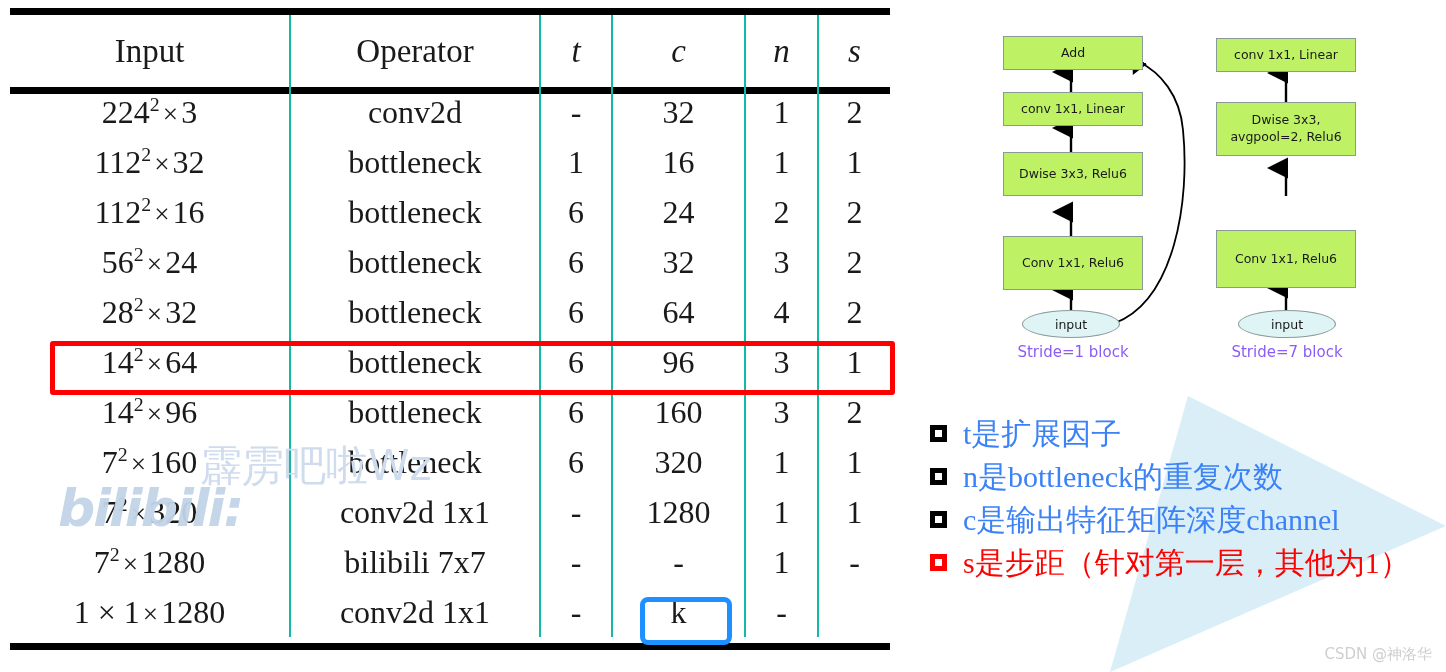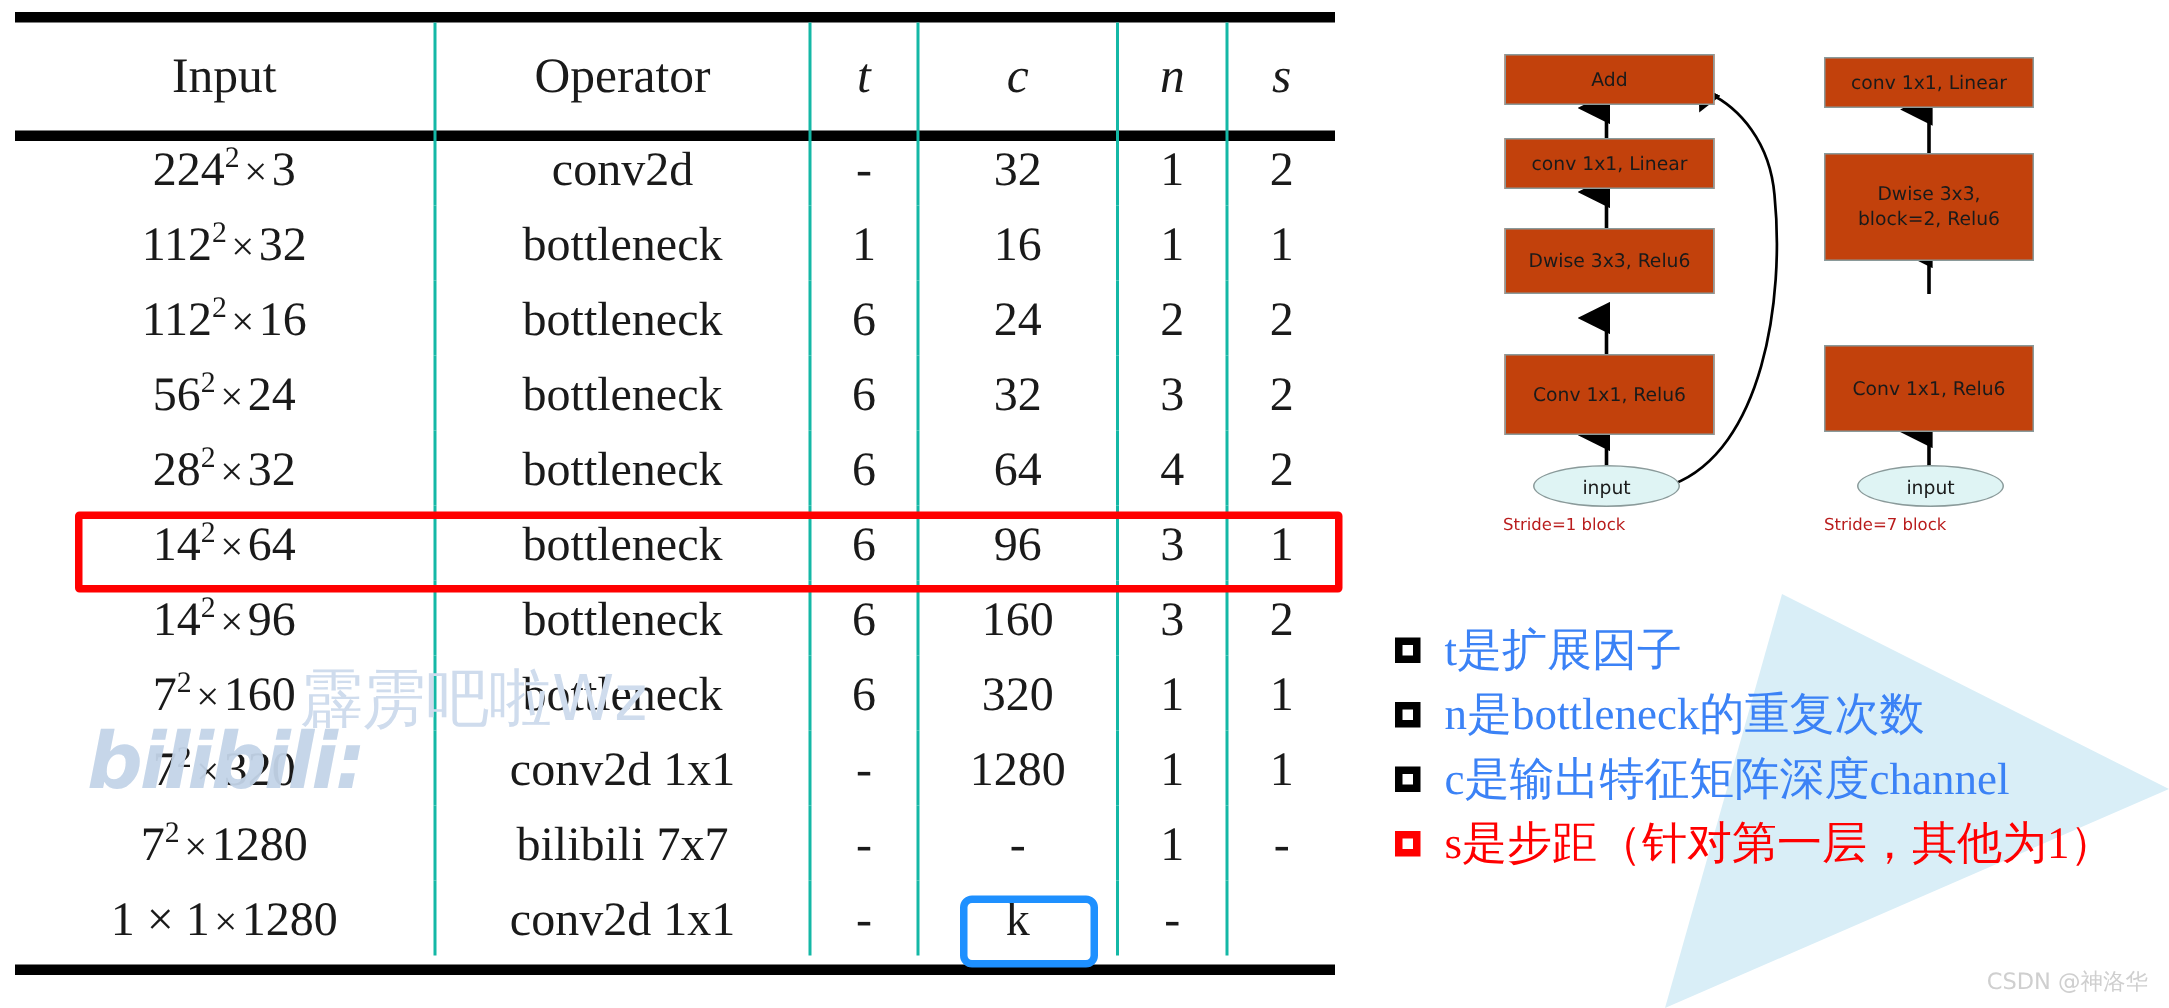--- a/index.html
+++ b/index.html
@@ -98,21 +98,21 @@
     color:#cfdced;
     font-family:"DejaVu Sans", sans-serif;
     pointer-events:none;
     letter-spacing:0px;
   }
 
   
   .diagram{position:absolute;}
   .dbox{
     position:absolute;
-    background:#c2410c;
+    background:#bef264;
     border:1px solid #8a9a9a;
     box-sizing:border-box;
     display:flex;
     align-items:center;
     justify-content:center;
     text-align:right;
     font-size:12.5px;
     color:#1a1a1a;
     line-height:1.35;
     font-family:"DejaVu Sans", sans-serif;
@@ -125,24 +125,24 @@
     box-sizing:border-box;
     display:flex;
     align-items:center;
     justify-content:center;
     font-size:12.5px;
     color:#1a1a1a;
     font-family:"DejaVu Sans", sans-serif;
   }
   .dcap{
     position:absolute;
-    font-size:11px;
-    color:#b91c1c;
-    font-family:"DejaVu Sans", sans-serif;
-    text-align:left;
+    font-size:15px;
+    color:#8b5cf6;
+    font-family:"DejaVu Sans", sans-serif;
+    text-align:center;
     white-space:nowrap;
   }
   .arrows{position:absolute;left:0;top:0;pointer-events:none;}
 
   
   .bullets{
     position:absolute;
     left:930px;top:415px;
     font-family:"Liberation Serif", serif;
   }
@@ -334,23 +334,23 @@
     </svg>
 
     <div class="dbox" style="left:1003px;top:36px;width:140px;height:34px;">Add</div>
     <div class="dbox" style="left:1003px;top:92px;width:140px;height:34px;">conv 1x1, Linear</div>
     <div class="dbox" style="left:1003px;top:152px;width:140px;height:44px;">Dwise 3x3, Relu6</div>
     <div class="dbox" style="left:1003px;top:236px;width:140px;height:54px;">Conv 1x1, Relu6</div>
     <div class="dell" style="left:1022px;top:310px;width:98px;height:28px;">input</div>
     <div class="dcap" style="left:1002px;top:343px;width:142px;">Stride=1 block</div>
 
     <div class="dbox" style="left:1216px;top:38px;width:140px;height:34px;">conv 1x1, Linear</div>
-    <div class="dbox" style="left:1216px;top:102px;width:140px;height:72px;flex-direction:column;">
+    <div class="dbox" style="left:1216px;top:102px;width:140px;height:54px;flex-direction:column;">
       <span>Dwise 3x3,</span>
-      <span>block=2, Relu6</span>
+      <span>avgpool=2, Relu6</span>
     </div>
     <div class="dbox" style="left:1216px;top:230px;width:140px;height:58px;">Conv 1x1, Relu6</div>
     <div class="dell" style="left:1238px;top:310px;width:98px;height:28px;">input</div>
     <div class="dcap" style="left:1216px;top:343px;width:142px;">Stride=7 block</div>
   </div>
 
   <div class="bullets" id="bullet-list">
       <div class="brow">
         <span class="bsq"></span>
         <span class="btxt">t是扩展因子</span>

